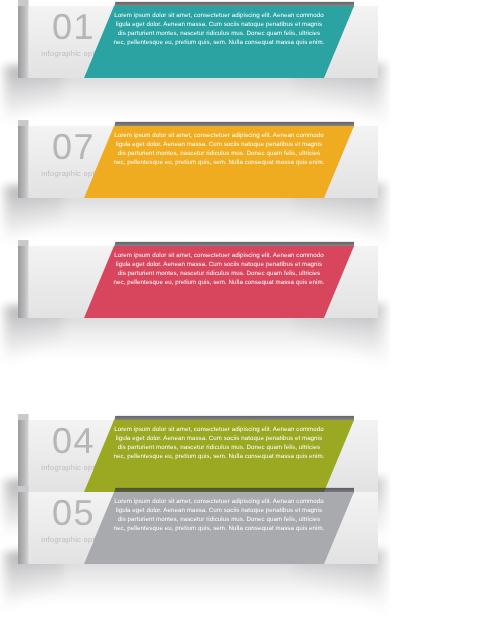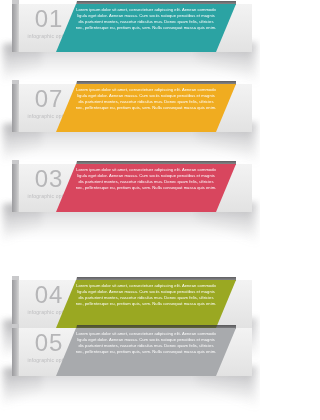--- a/index.html
+++ b/index.html
@@ -202,24 +202,20 @@
       <div class="body-text">Lorem ipsum dolor sit amet, consectetuer adipiscing elit. Aenean commodo ligula eget dolor. Aenean massa. Cum sociis natoque penatibus et magnis dis parturient montes, nascetur ridiculus mus. Donec quam felis, ultricies nec, pellentesque eu, pretium quis, sem. Nulla consequat massa quis enim.</div>
     </div>
     <div class="banner" style="top: 160px;">
       <div class="shadow-tail-left"></div>
       <div class="shadow-slab"></div>
       <div class="shadow-tail-right"></div>
       <div class="base-strip-right"></div>
       <div class="base-strip"></div>
       <div class="fold-left-tip"></div>
       <div class="fold-left"></div>
-      <div class="num-block">
-        <div class="num">03</div>
-        <div class="num-caption">infographic option</div>
-      </div>
       <div class="color-cast"></div>
       <div class="color-bevel" style="background: linear-gradient(rgba(55, 55, 58, 0.8), rgba(55, 55, 58, 0.55));"></div>
       <div class="color-panel" style="background: rgb(216, 70, 94);"></div>
       <div class="body-text">Lorem ipsum dolor sit amet, consectetuer adipiscing elit. Aenean commodo ligula eget dolor. Aenean massa. Cum sociis natoque penatibus et magnis dis parturient montes, nascetur ridiculus mus. Donec quam felis, ultricies nec, pellentesque eu, pretium quis, sem. Nulla consequat massa quis enim.</div>
     </div>
     <div class="banner" style="top: 240px; margin-top: 36px;">
       <div class="shadow-tail-left"></div>
       <div class="shadow-slab"></div>
       <div class="shadow-tail-right"></div>
       <div class="base-strip-right"></div>

